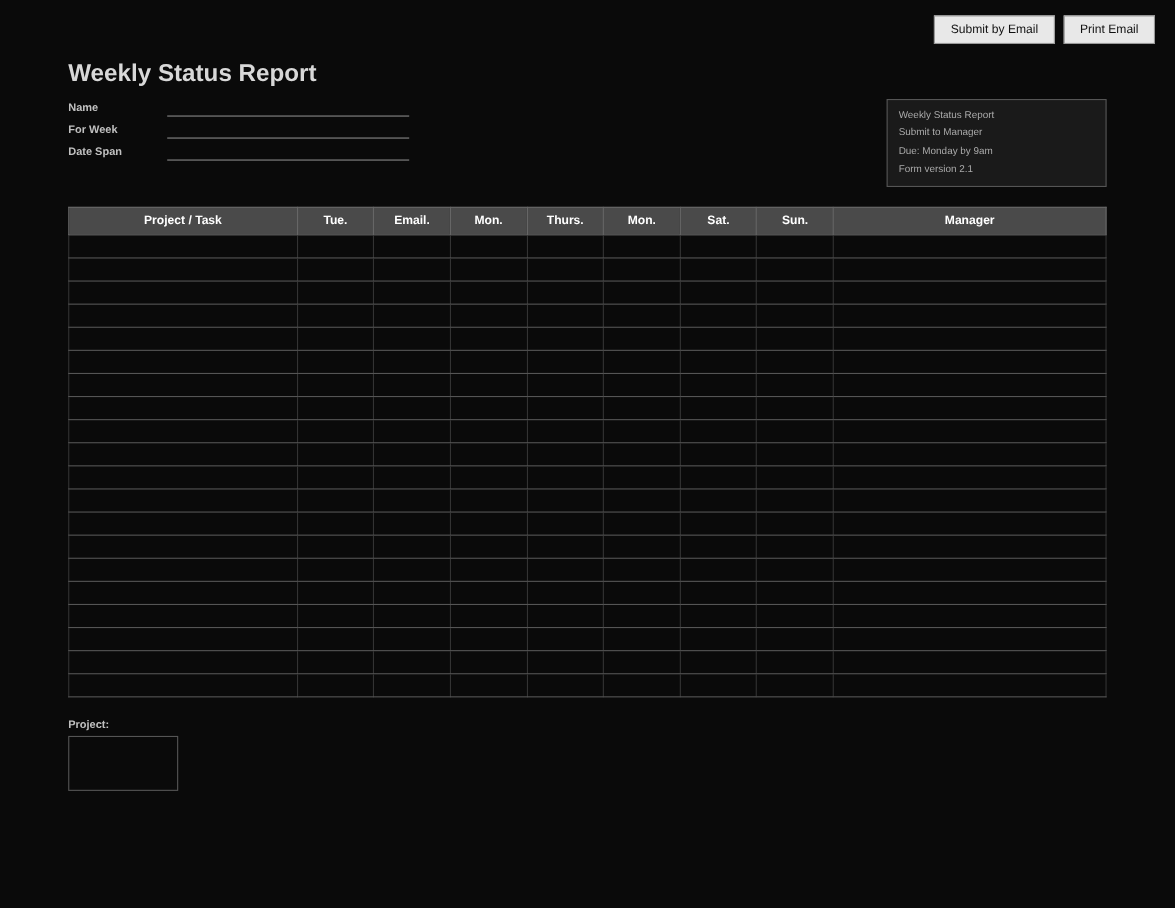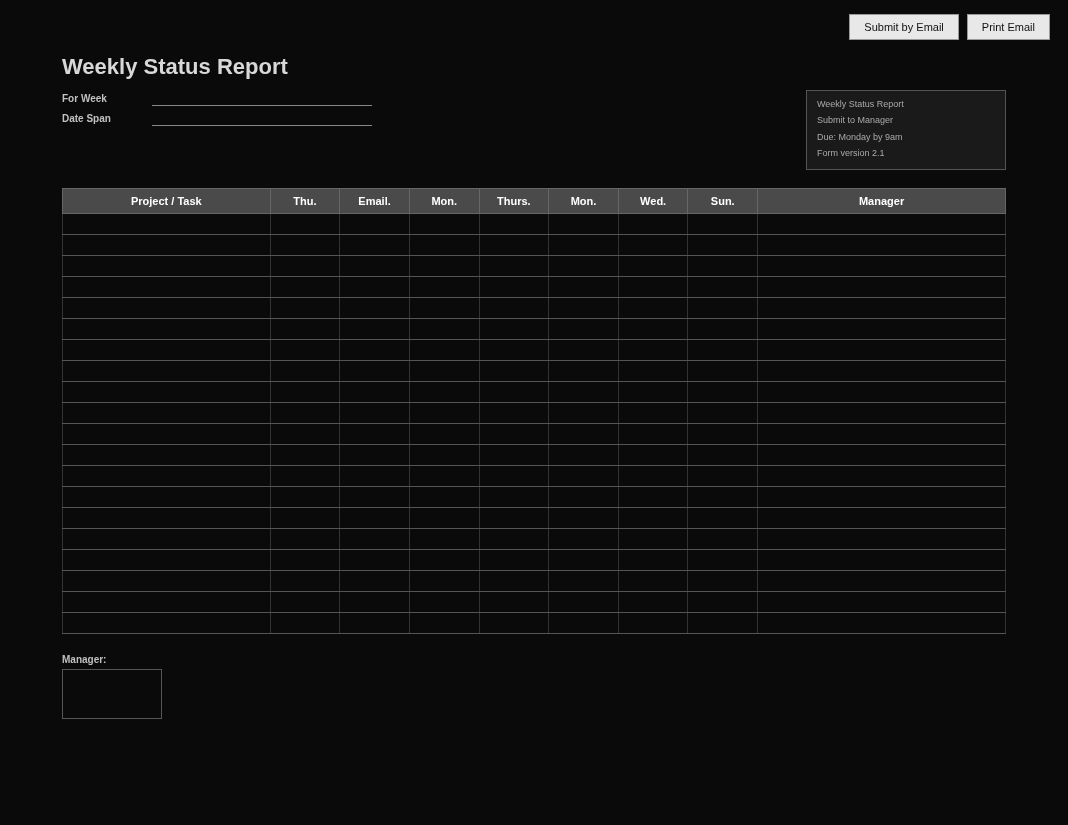--- a/index.html
+++ b/index.html
@@ -170,20 +170,24 @@
 <div class="top-bar">
   <button class="top-btn">Submit by Email</button>
   <button class="top-btn">Print Email</button>
 </div>
 
 <div class="form-container">
   <div class="form-title">Weekly Status Report</div>
 
   <div class="form-header-row">
     <div class="form-fields-left">
+      <div class="field-row">
+        <span class="field-label">Name</span>
+        <input class="field-input" type="text" placeholder="" style="">
+      </div>
       <div class="field-row">
         <span class="field-label">For Week</span>
         <input class="field-input" type="text" style="">
       </div>
       <div class="field-row">
         <span class="field-label">Date Span</span>
         <input class="field-input" type="text" style="">
       </div>
     </div>
     <div class="form-fields-right">
@@ -194,26 +198,26 @@
         <div>Form version 2.1</div>
       </div>
     </div>
   </div>
 
   <div class="table-section">
     <table>
       <thead>
         <tr>
           <th>Project / Task</th>
-          <th>Thu.</th>
+          <th>Tue.</th>
           <th>Email.</th>
           <th>Mon.</th>
           <th>Thurs.</th>
           <th>Mon.</th>
-          <th>Wed.</th>
+          <th>Sat.</th>
           <th>Sun.</th>
           <th>Manager</th>
         </tr>
       </thead>
       <tbody id="table-body">
       <tr>
             <td style="width: 155px;"><input type="text" style=""></td>
             <td style="width: 52px;"><input type="text" style=""></td>
             <td style="width: 52px;"><input type="text" style=""></td>
             <td style="width: 52px;"><input type="text" style=""></td>
@@ -430,16 +434,16 @@
             <td style="width: 52px;"><input type="text" style=""></td>
             <td style="width: 52px;"><input type="text" style=""></td>
             <td style="width: 52px;"><input type="text" style=""></td>
             <td style="width: 185px;"><input type="text" style=""></td>
           </tr>
         </tbody>
     </table>
   </div>
 
   <div class="comments-section">
-    <div class="comments-label">Manager:</div>
+    <div class="comments-label">Project:</div>
     <textarea class="comments-input" style=""></textarea>
   </div>
 </div>
 
 </body></html>

